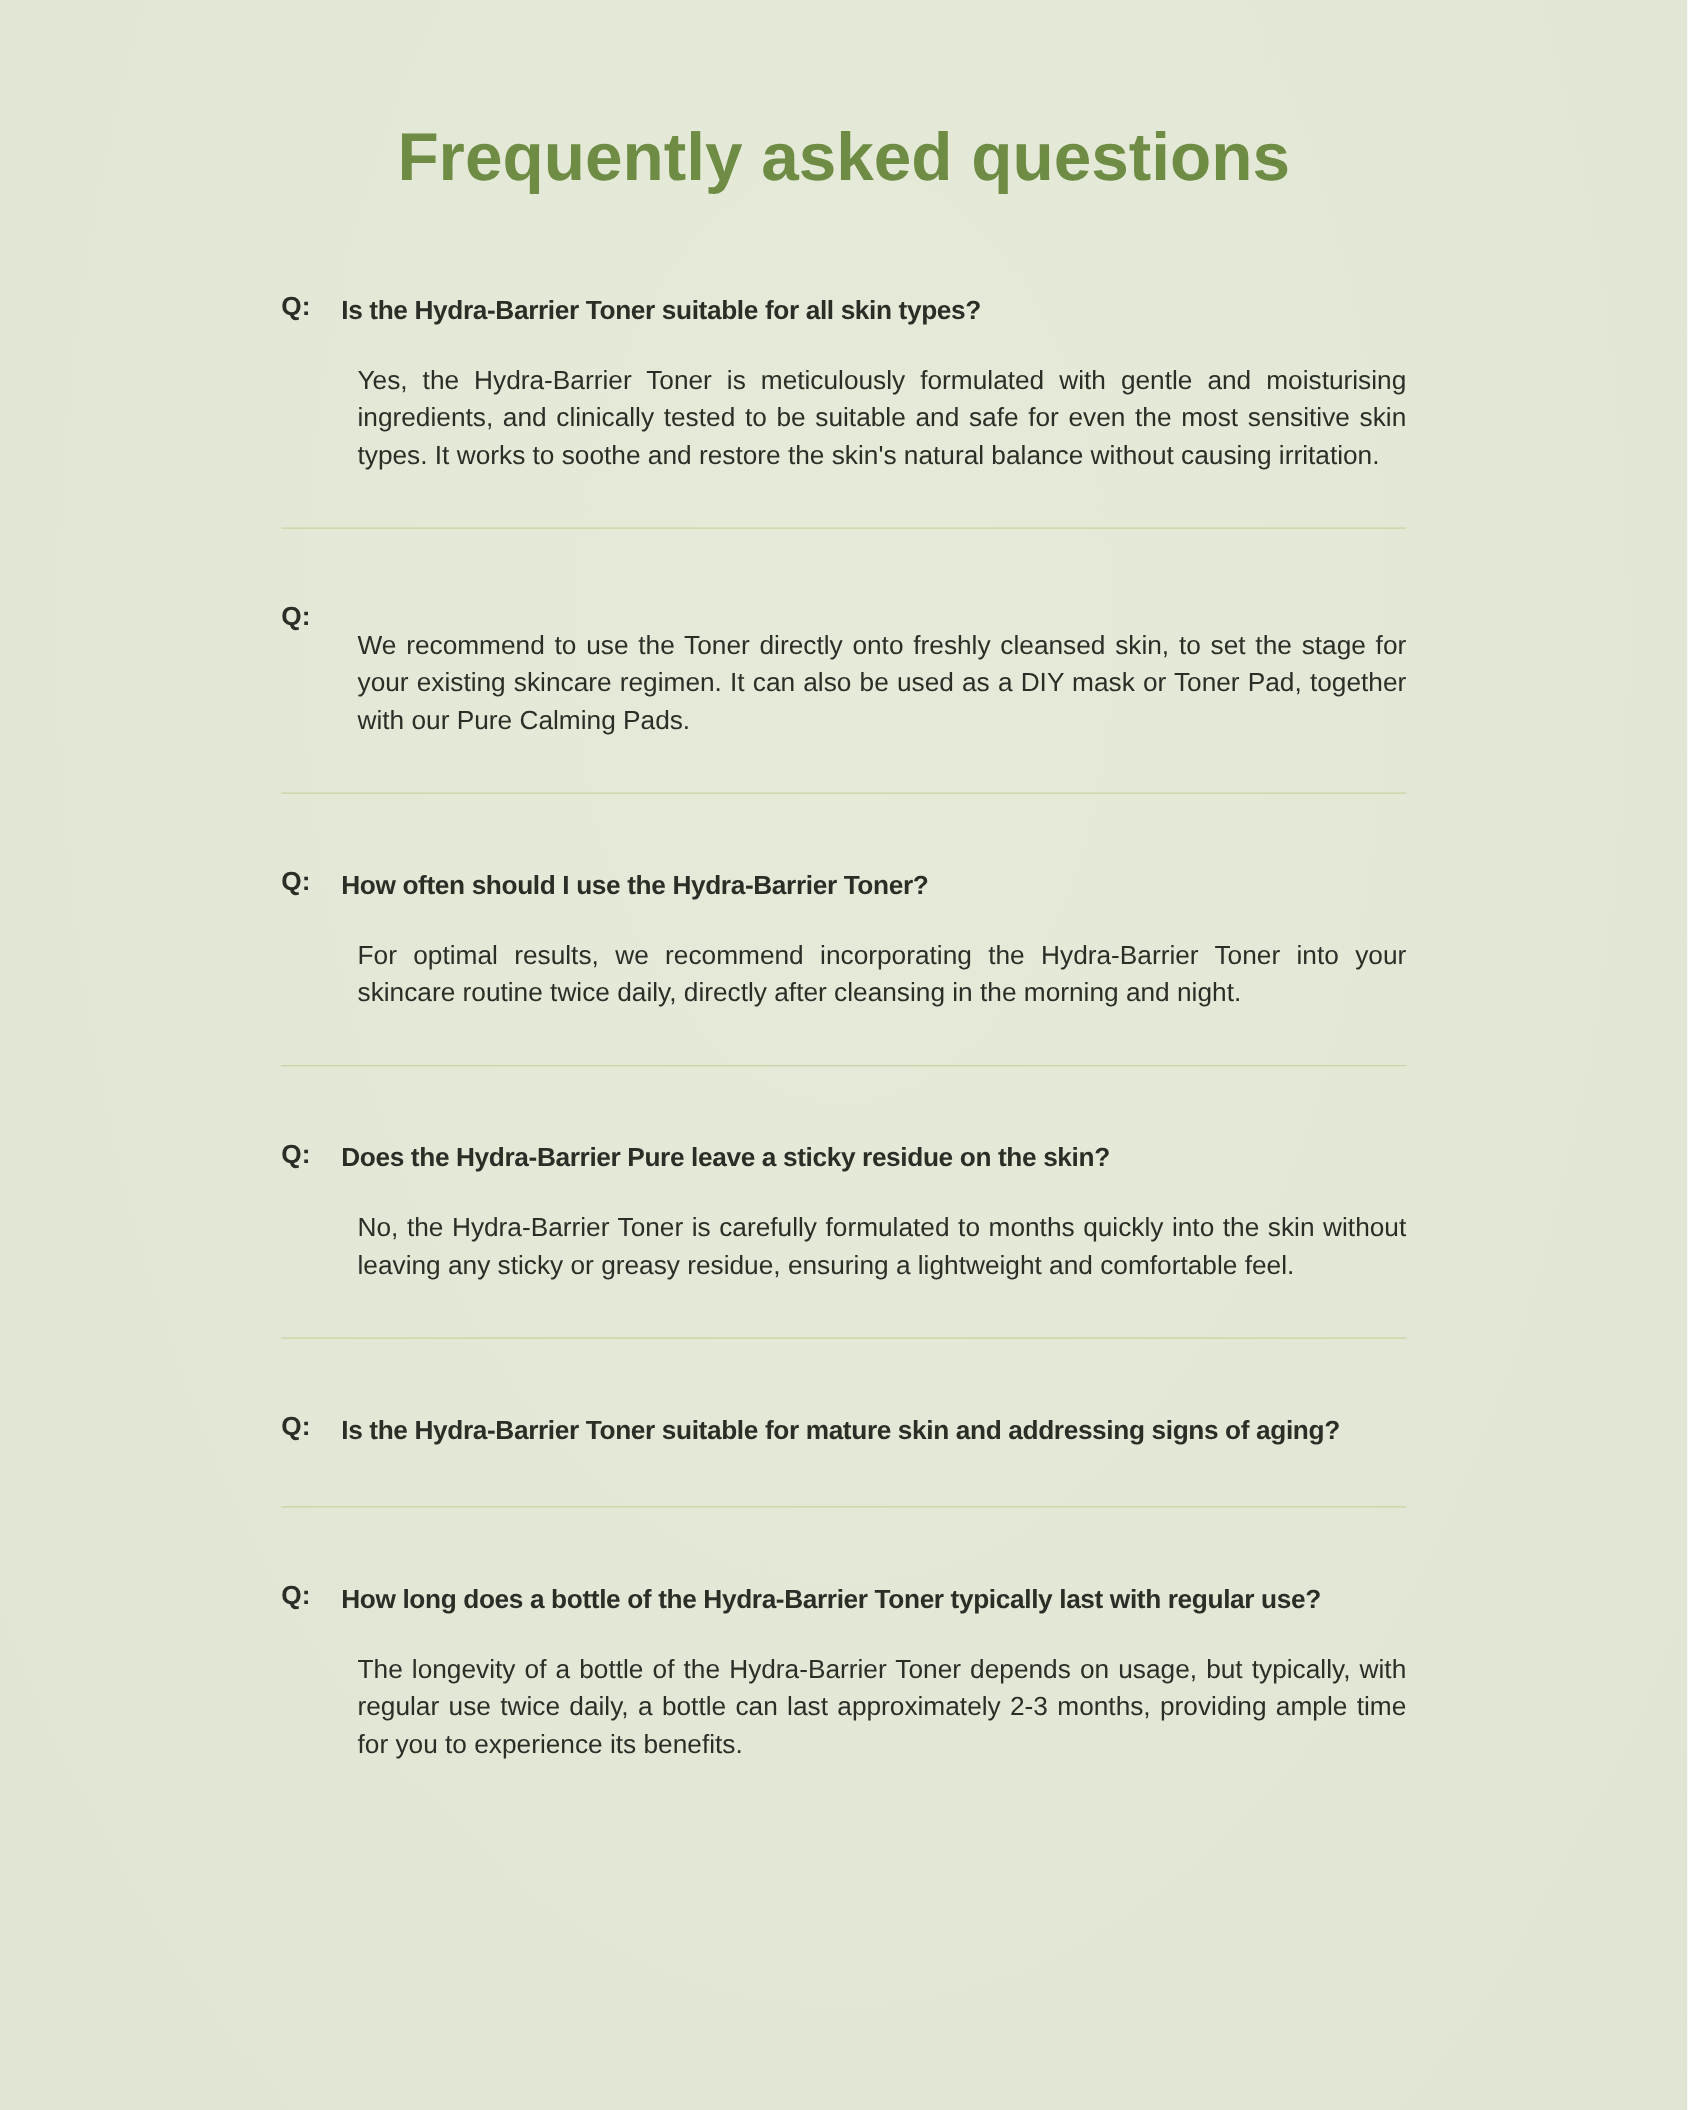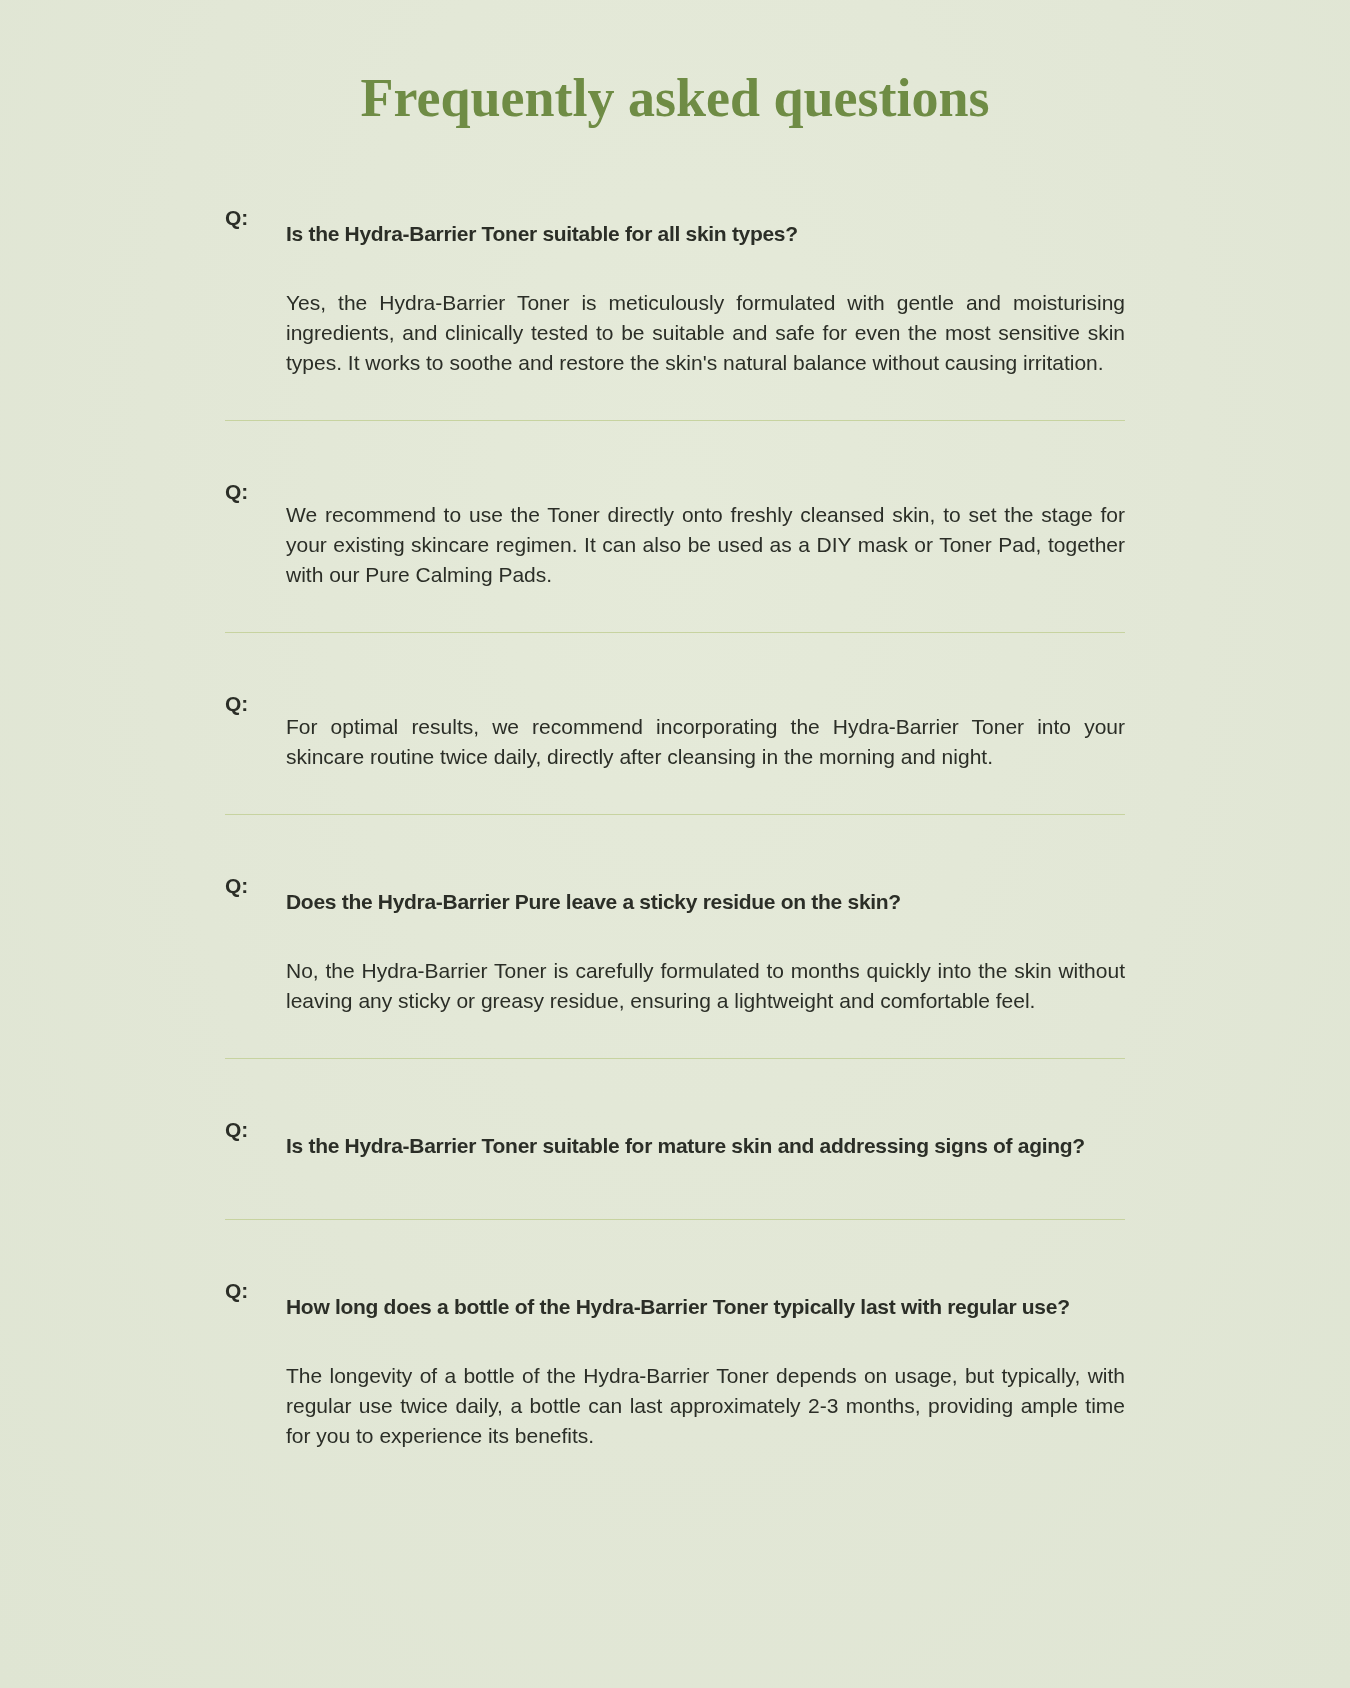--- a/index.html
+++ b/index.html
@@ -6,46 +6,45 @@
   .page {
     position: relative;
     width: 1350px;
     height: 1688px;
     background: radial-gradient(ellipse at 50% 30%, #e5ead9 0%, #e2e7d6 55%, #dfe5d3 100%);
     font-family: "Liberation Sans", sans-serif;
     color: #2b2e27;
     overflow: hidden;
   }
   .title {
-    margin: 66px 0 0 0;
+    margin: 94px 0 0 0;
     text-align: center;
     font-size: 54px;
     line-height: 64px;
     font-weight: 700;
     letter-spacing: 0px;
     color: #6f8c45;
-    font-family: Liberation Serif, serif;
   }
   .content {
     width: 900px;
     margin: 73px 0 0 225px;
   }
   .qa {
     display: grid;
     grid-template-columns: 45px 855px;
   }
   .q-label {
     grid-column: 1;
     font-weight: 700;
     font-size: 21px;
     line-height: 30px;
   }
   .q-text {
     grid-column: 2;
-    margin: 16px;
+    margin: 3px;
     font-weight: 700;
     font-size: 21px;
     line-height: 30px;
     letter-spacing: -0.3px;
     white-space: nowrap;
     overflow: visible;
   }
   .answer {
     grid-column: 2;
     margin: 23px 0 0 16px;
@@ -77,20 +76,21 @@
 
     <section class="qa">
       <span class="q-label">Q:</span>
       <p class="answer">We recommend to use the Toner directly onto freshly cleansed skin, to set the stage for your existing skincare regimen. It can also be used as a DIY mask or Toner Pad, together with our Pure Calming Pads.</p>
     </section>
 
     <div class="divider"></div>
 
     <section class="qa">
       <span class="q-label">Q:</span>
+      <h2 class="q-text">How often should I use the Hydra-Barrier Toner?</h2>
       <p class="answer">For optimal results, we recommend incorporating the Hydra-Barrier Toner into your skincare routine twice daily, directly after cleansing in the morning and night.</p>
     </section>
 
     <div class="divider"></div>
 
     <section class="qa">
       <span class="q-label">Q:</span>
       <h2 class="q-text">Does the Hydra-Barrier Pure leave a sticky residue on the skin?</h2>
       <p class="answer">No, the Hydra-Barrier Toner is carefully formulated to months quickly into the skin without leaving any sticky or greasy residue, ensuring a lightweight and comfortable feel.</p>
     </section>

